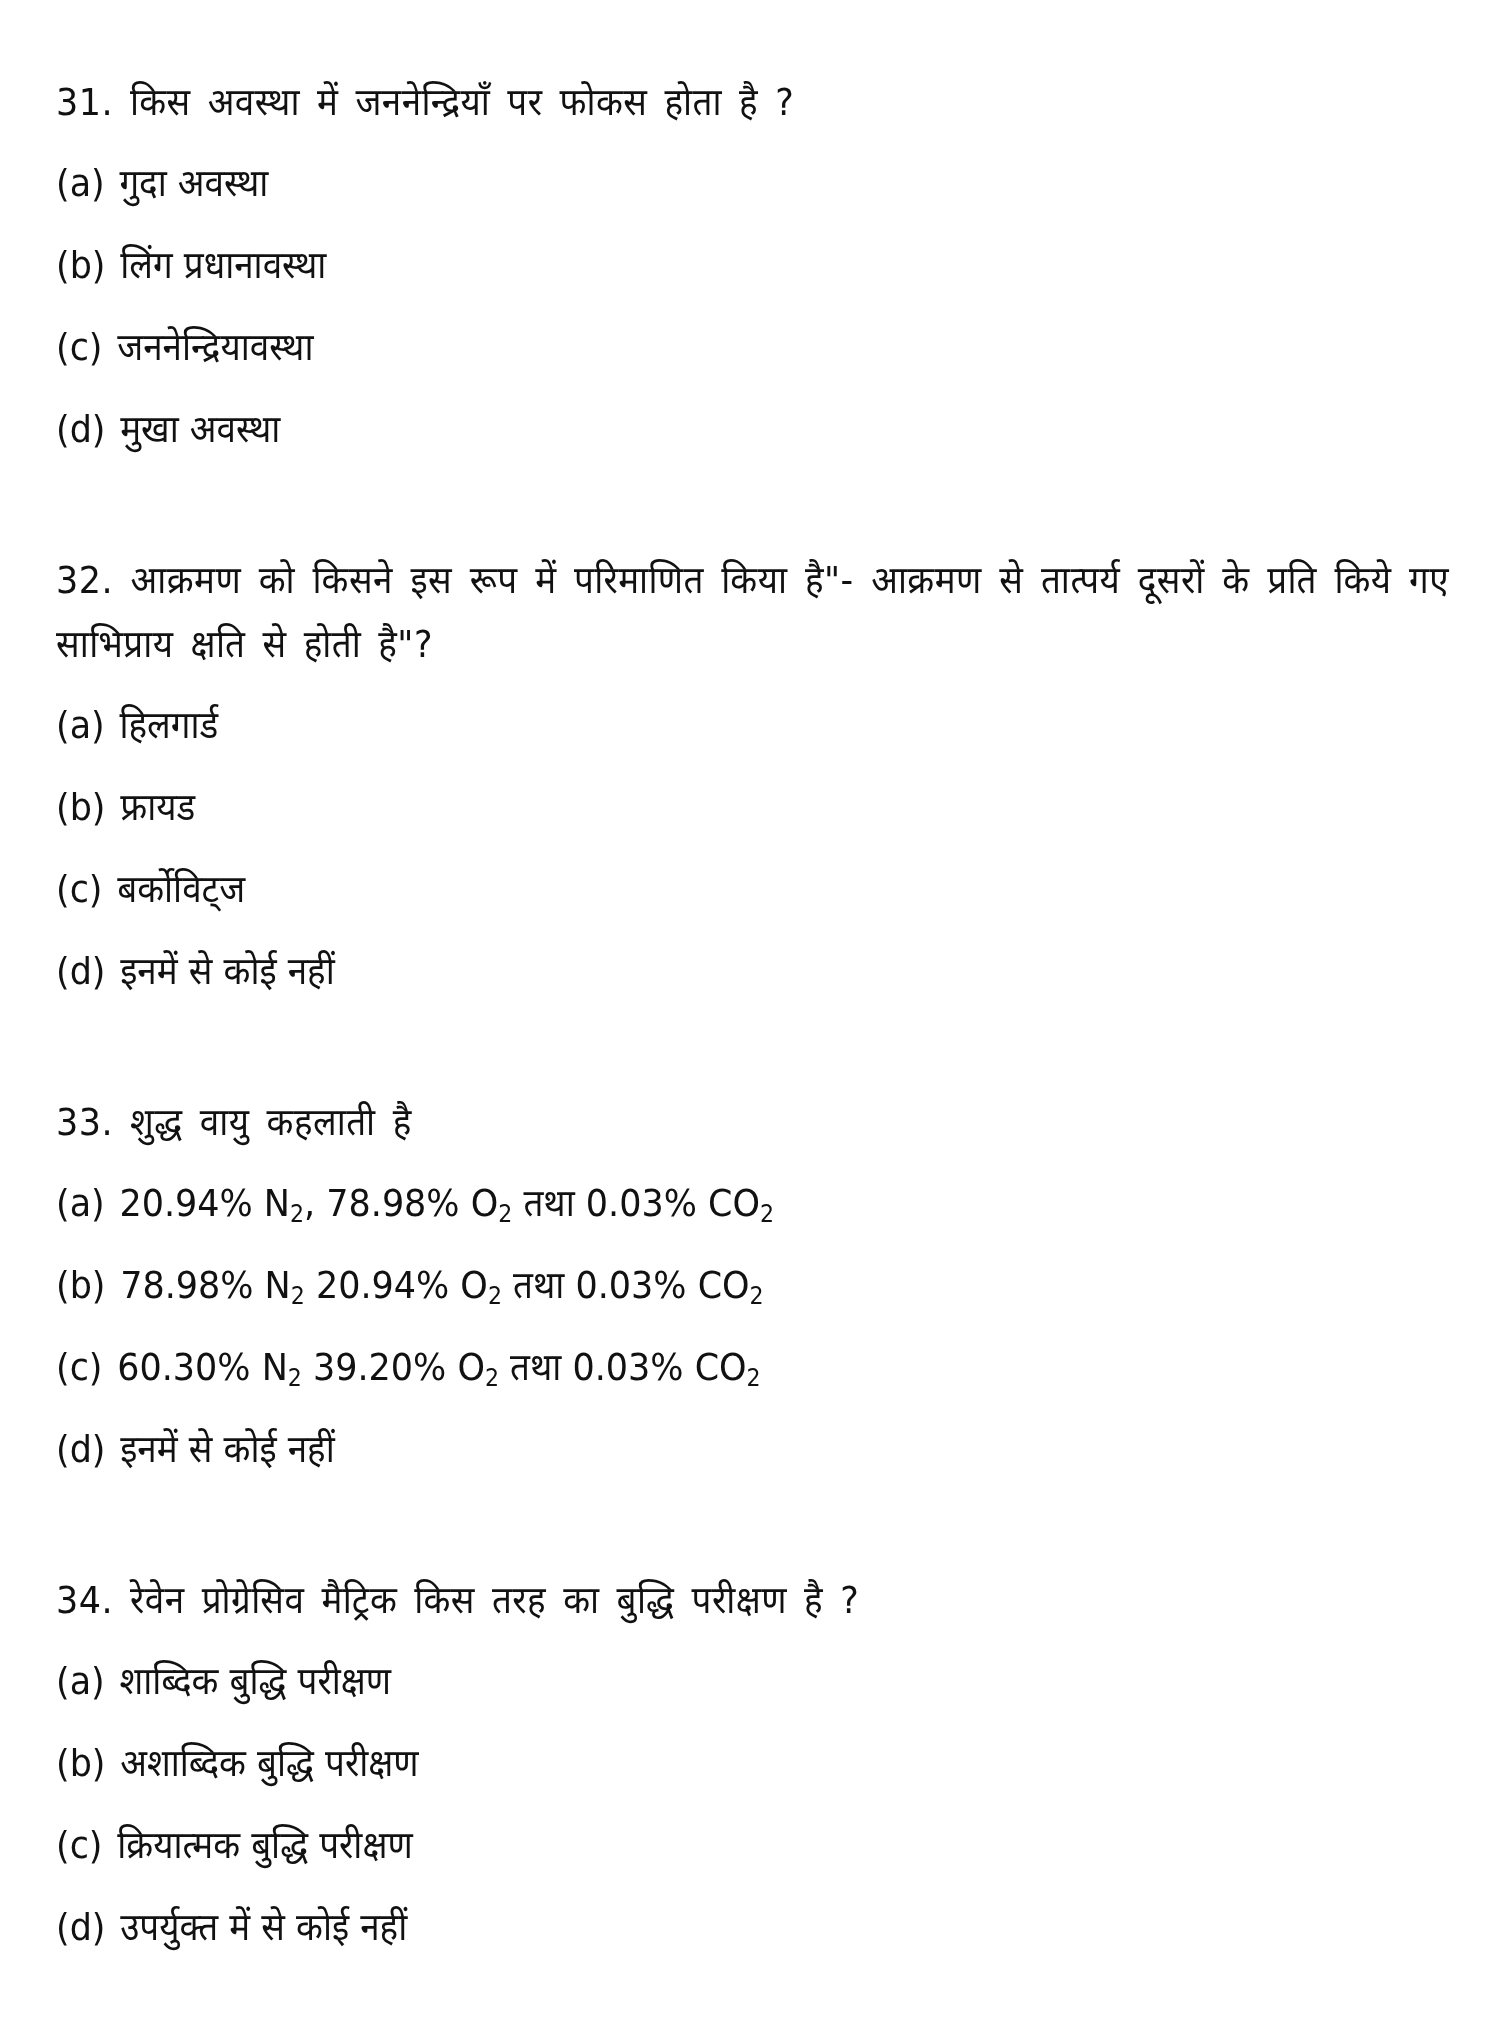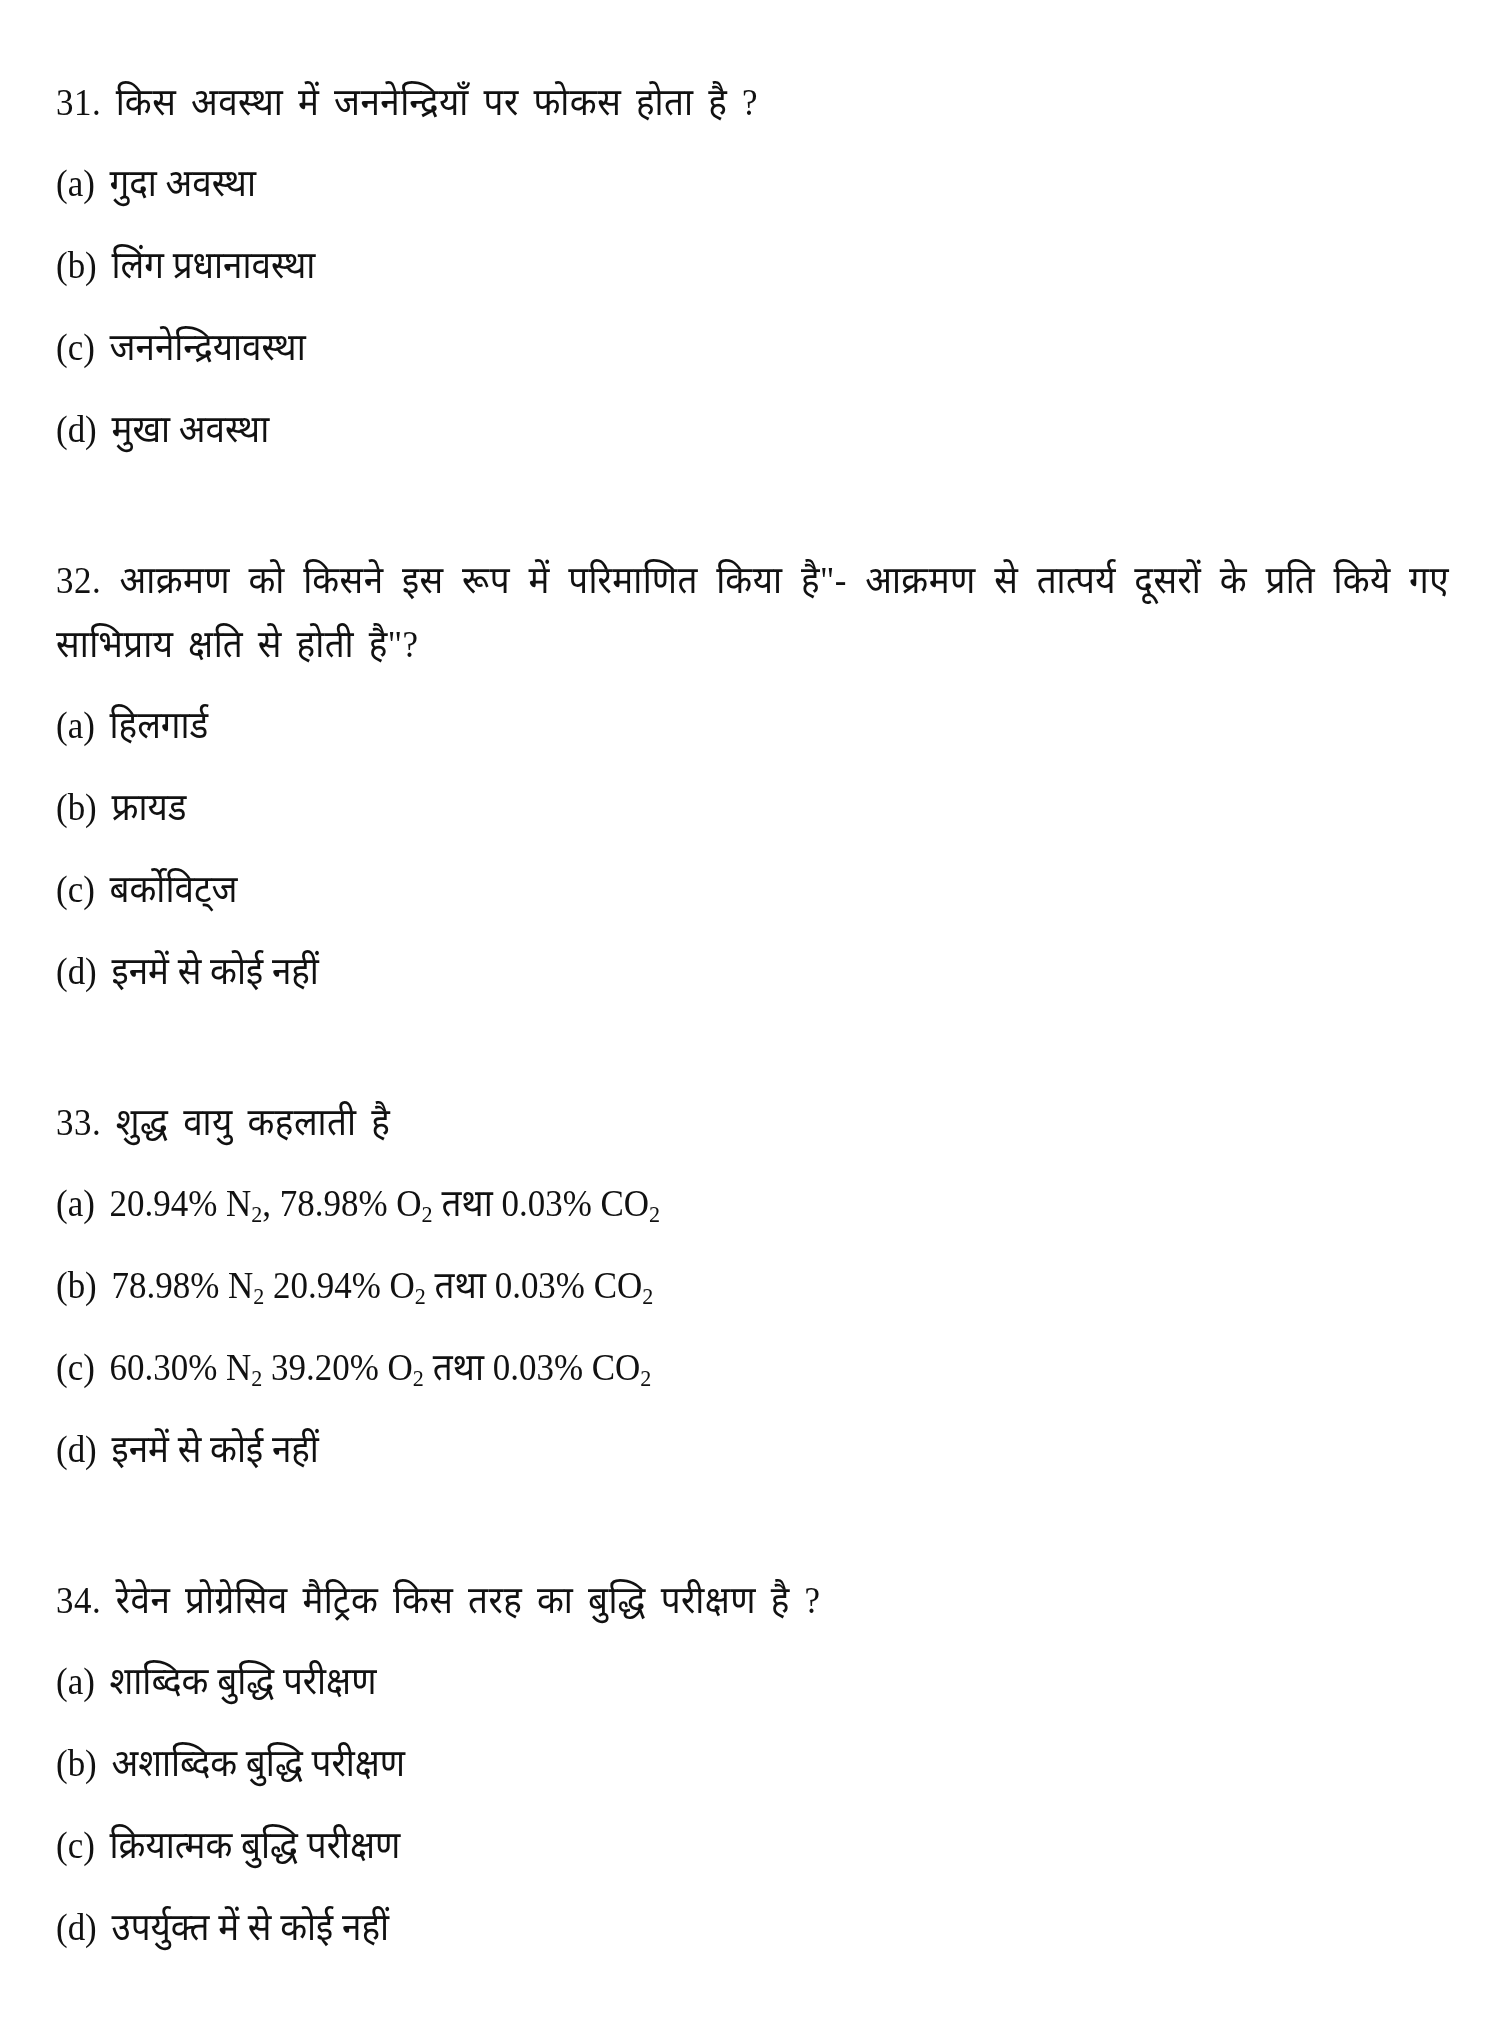--- a/index.html
+++ b/index.html
@@ -3,21 +3,21 @@
 <meta charset="utf-8">
 <style>
   html, body { margin: 0; padding: 0; background: #ffffff; }
   body {
     width: 1505px; height: 2034px; overflow: hidden;
     font-family: "DejaVu Sans", "Liberation Sans", sans-serif;
     color: #111111;
     position: relative;
   }
   .page { position: absolute; left: 56px; top: 70px; right: 56px; }
-  .question { margin-bottom: 78px; font-family: Liberation Serif, serif; }
+  .question { margin-bottom: 78px; }
   .qline {
     font-size: 38px; line-height: 64px; letter-spacing: 0.5px;
     text-align: justify; word-spacing: 6px;
     transform: scaleX(0.92); transform-origin: left center; width: 108.7%;
   }
   .opt {
     font-size: 38px; line-height: 82px; display: flex; gap: 16px;
     transform: scaleX(0.92); transform-origin: left center; width: 108.7%;
   }
   .opt .lbl { white-space: nowrap; }

